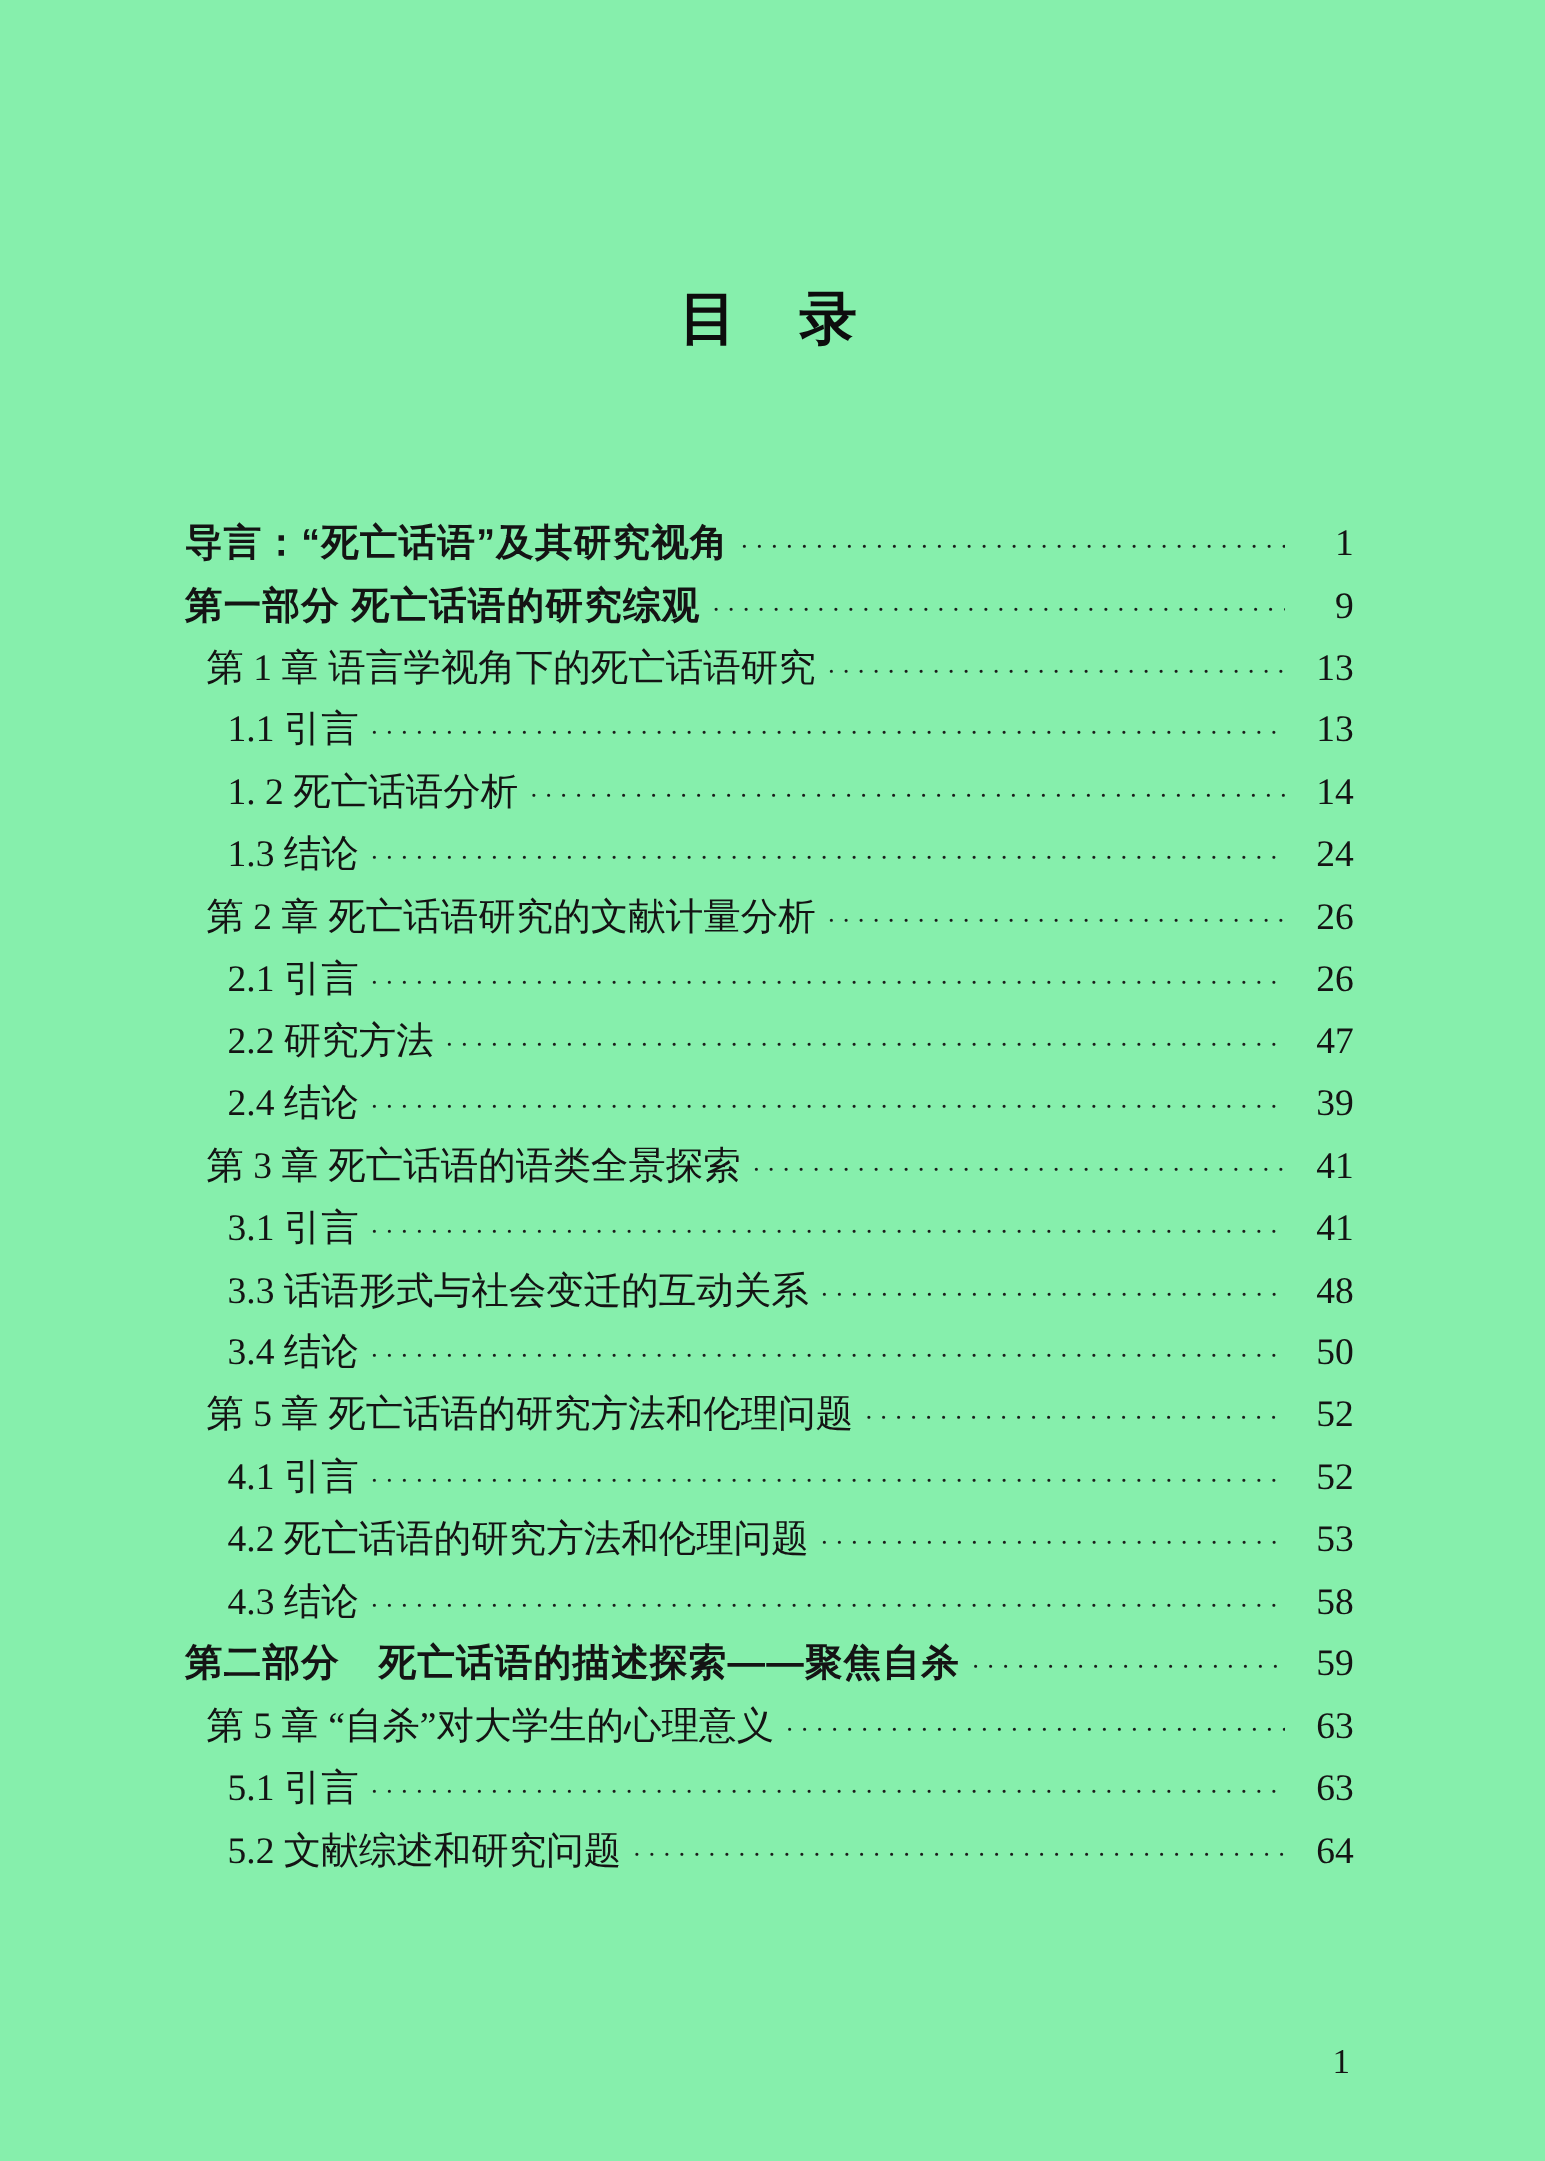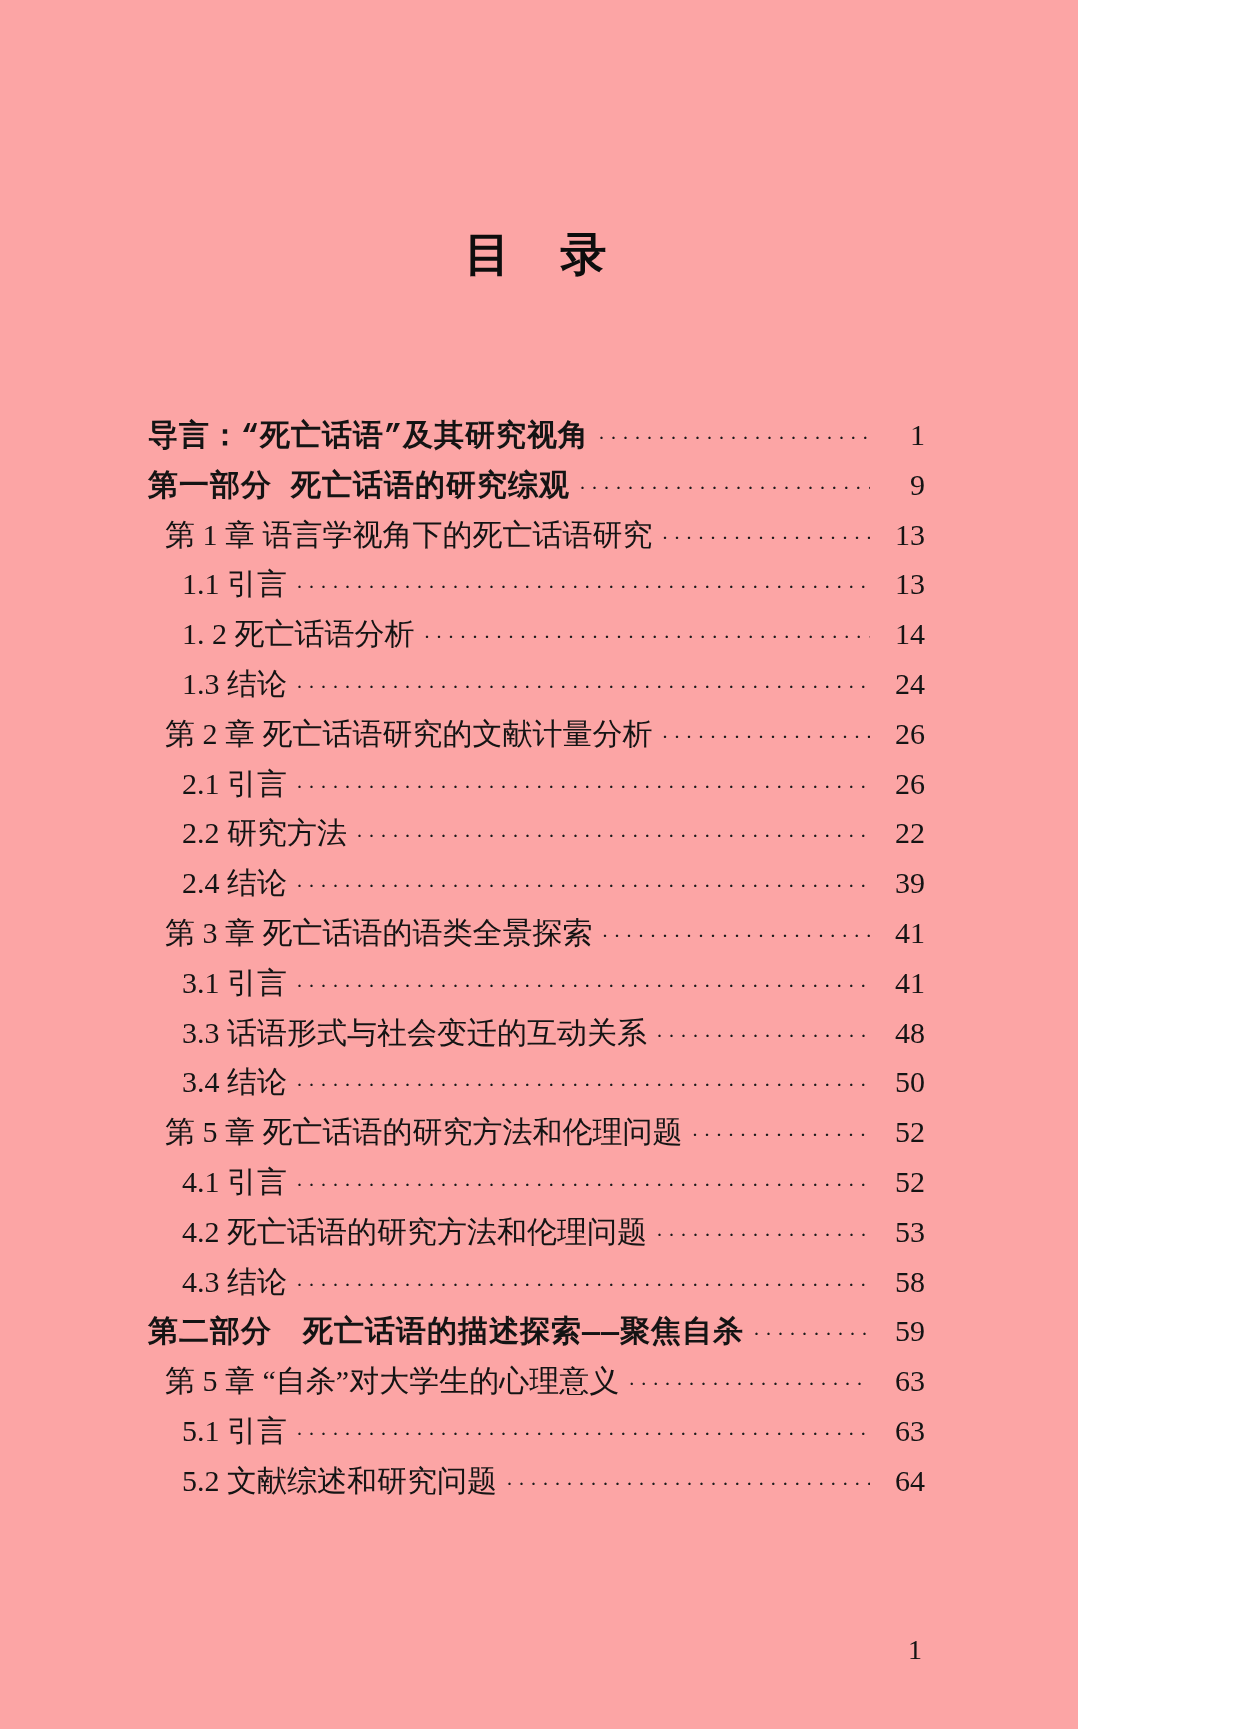--- a/index.html
+++ b/index.html
@@ -2,23 +2,23 @@
 <html><head>
 <meta charset="utf-8">
 <style>
   html, body {
     margin: 0;
     padding: 0;
     background: #ffffff;
   }
   .page {
     position: relative;
-    width: 1078px;
+    width: 1236px;
     height: 1729px;
-    background: #fca5a5;
+    background: #86efac;
     box-sizing: border-box;
     padding: 0 153px 0 148px;
     color: #111111;
     font-family: "Liberation Serif", "DejaVu Serif", serif;
     overflow: hidden;
   }
   .title {
     margin: 0;
     padding-top: 232px;
     text-align: center;
@@ -39,21 +39,21 @@
     font-size: 30px;
     color: #141414;
   }
   .row .label {
     white-space: pre;
   }
   .row.level-1 { padding-left: 17px; }
   .row.level-2 { padding-left: 34px; }
   .row.bold .label {
     font-weight: 700;
-    font-family: Liberation Mono, monospace;
+    font-family: Liberation Sans, sans-serif;
     letter-spacing: 1px;
   }
   .leader {
     flex: 1;
     overflow: hidden;
     white-space: nowrap;
     margin-left: 9px;
     margin-right: 7px;
     font-size: 21px;
     letter-spacing: 5px;
@@ -130,21 +130,21 @@
 
       <div class="row level-2">
         <span class="label">2.1 引言</span>
         <span class="leader"></span>
         <span class="pagenum">26</span>
       </div>
 
       <div class="row level-2">
         <span class="label">2.2 研究方法</span>
         <span class="leader"></span>
-        <span class="pagenum">22</span>
+        <span class="pagenum">47</span>
       </div>
 
 
       <div class="row level-2">
         <span class="label">2.4 结论</span>
         <span class="leader"></span>
         <span class="pagenum">39</span>
       </div>
 
       <div class="row level-1">

